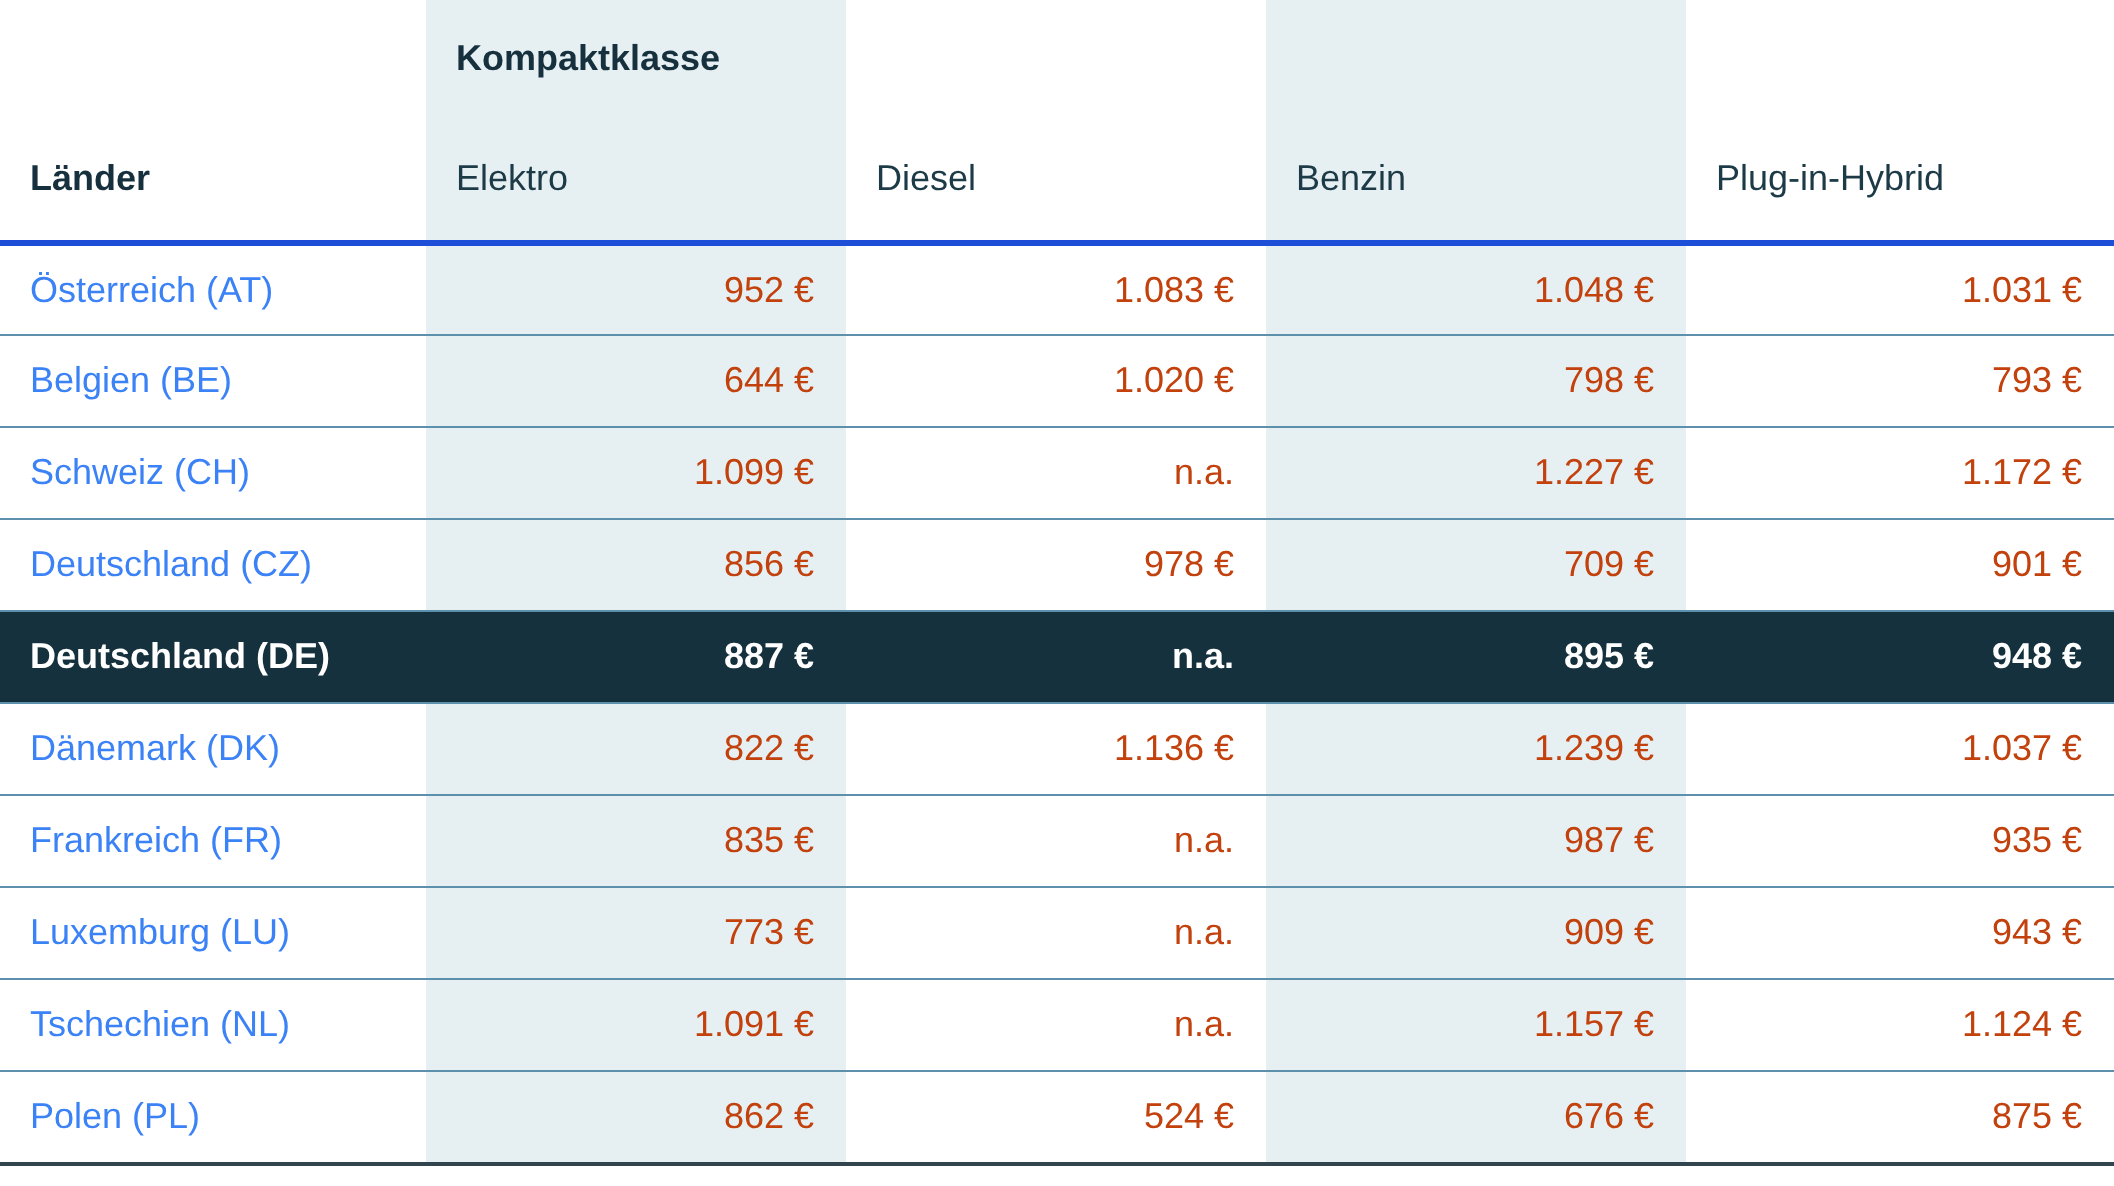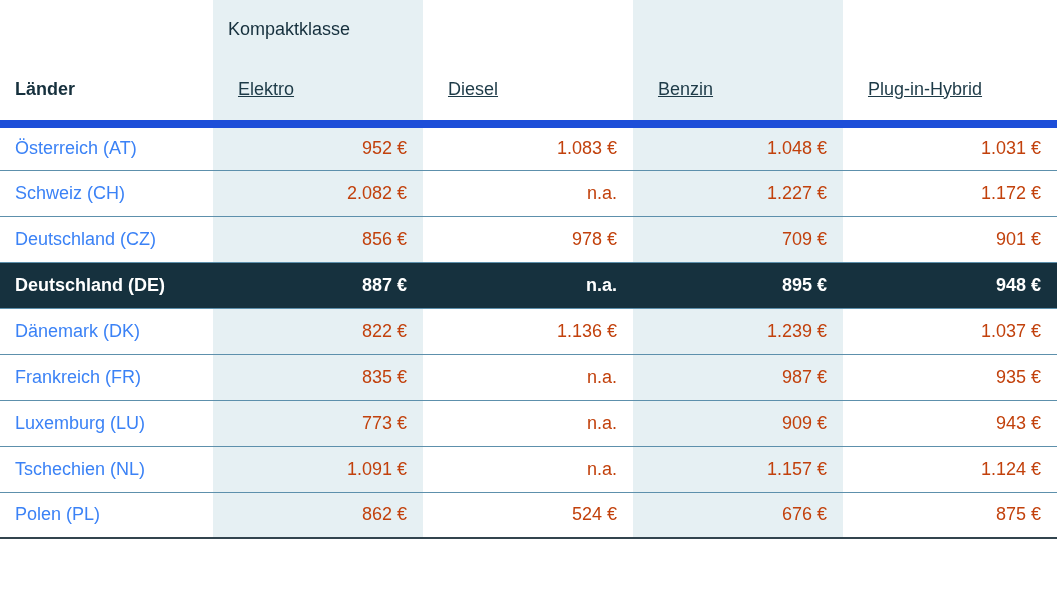--- a/index.html
+++ b/index.html
@@ -24,37 +24,36 @@
   col.shaded { background: #e6f0f3; }
 
   thead th {
     font-weight: normal;
     text-align: left;
     vertical-align: middle;
     padding: 0;
   }
   thead tr.group-row th { height: 58px; }
   thead tr.label-row th { height: 62px; }
-  thead tr.label-row { border-bottom: 8px solid #1d4ed8; }
+  thead tr.label-row { border-bottom: 3px solid #1d4ed8; }
 
   th.group-header {
-    font-weight: normal;
+    font-weight: bold;
     padding-left: 15px;
     font-size: 18px;
     color: #16303d;
   }
   th.col-country {
     font-weight: bold;
     padding-left: 15px;
     color: #16303d;
   }
   th.col-label {
-    padding-left: 25px;
+    padding-left: 15px;
     color: #1d3a47;
-    text-decoration: underline;
   }
 
   tbody tr { height: 46px; }
   tbody tr + tr { border-top: 1px solid #5d90ac; }
   tbody tr:last-child { border-bottom: 2px solid #32444e; }
 
   tbody td {
     vertical-align: middle;
     padding: 0;
   }
@@ -106,22 +105,29 @@
     </thead>
     <tbody>
       <tr>
         <td class="country">Österreich (AT)</td>
         <td class="value">952 €</td>
         <td class="value">1.083 €</td>
         <td class="value">1.048 €</td>
         <td class="value">1.031 €</td>
       </tr>
       <tr>
+        <td class="country">Belgien (BE)</td>
+        <td class="value">644 €</td>
+        <td class="value">1.020 €</td>
+        <td class="value">798 €</td>
+        <td class="value">793 €</td>
+      </tr>
+      <tr>
         <td class="country">Schweiz (CH)</td>
-        <td class="value">2.082 €</td>
+        <td class="value">1.099 €</td>
         <td class="value">n.a.</td>
         <td class="value">1.227 €</td>
         <td class="value">1.172 €</td>
       </tr>
       <tr>
         <td class="country">Deutschland (CZ)</td>
         <td class="value">856 €</td>
         <td class="value">978 €</td>
         <td class="value">709 €</td>
         <td class="value">901 €</td>

